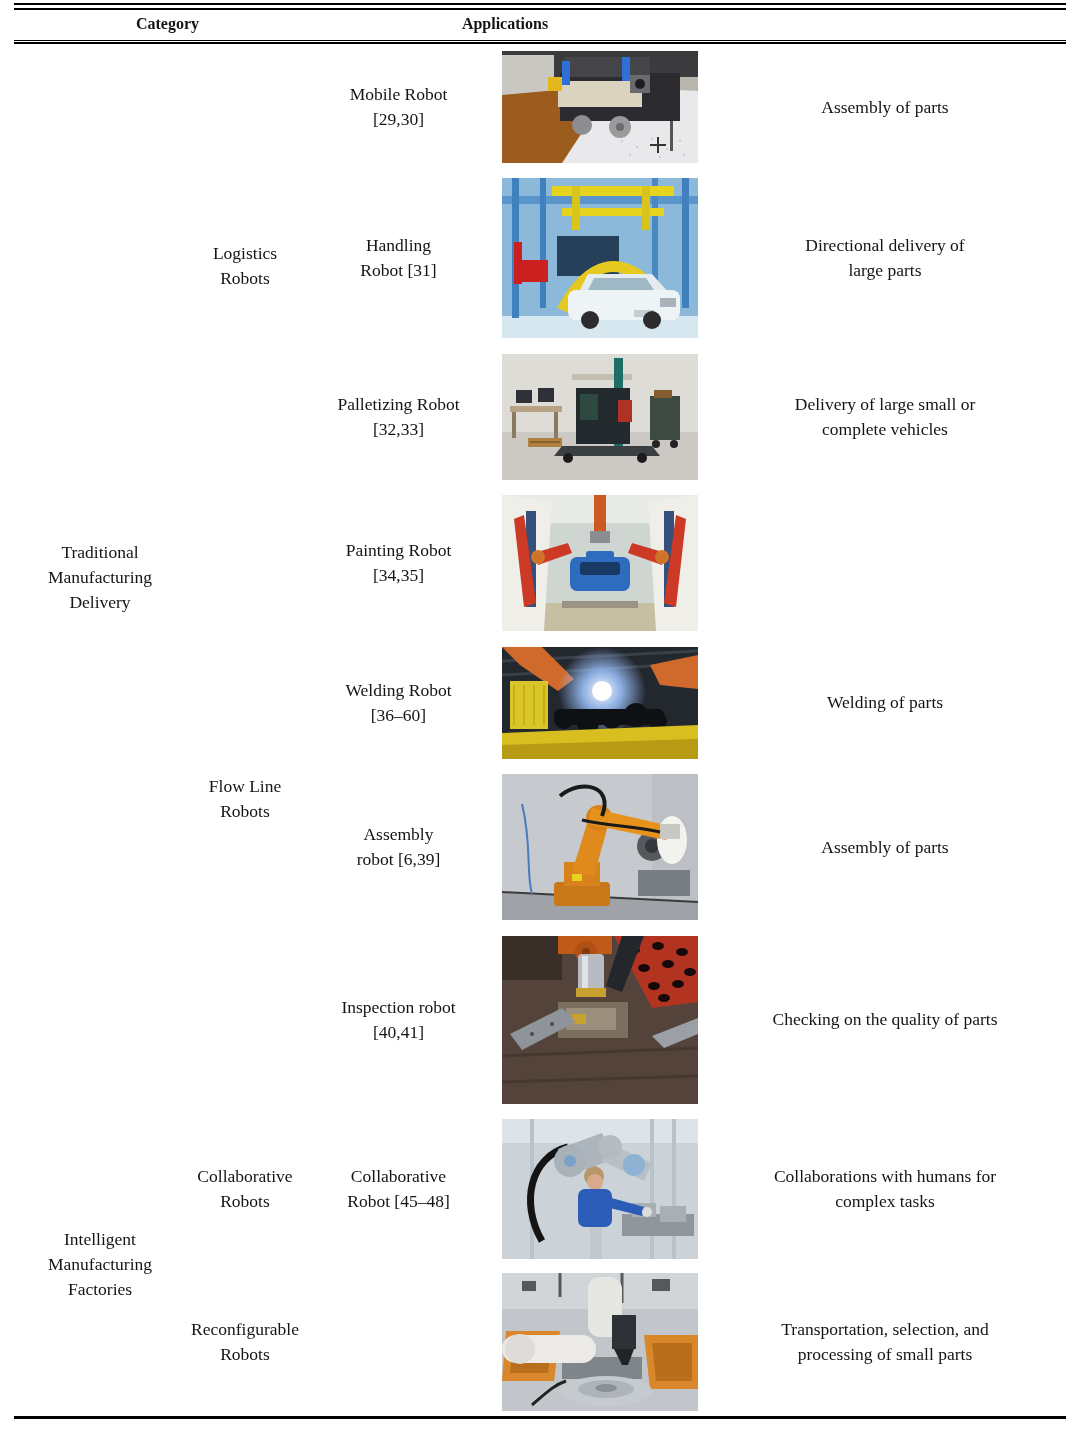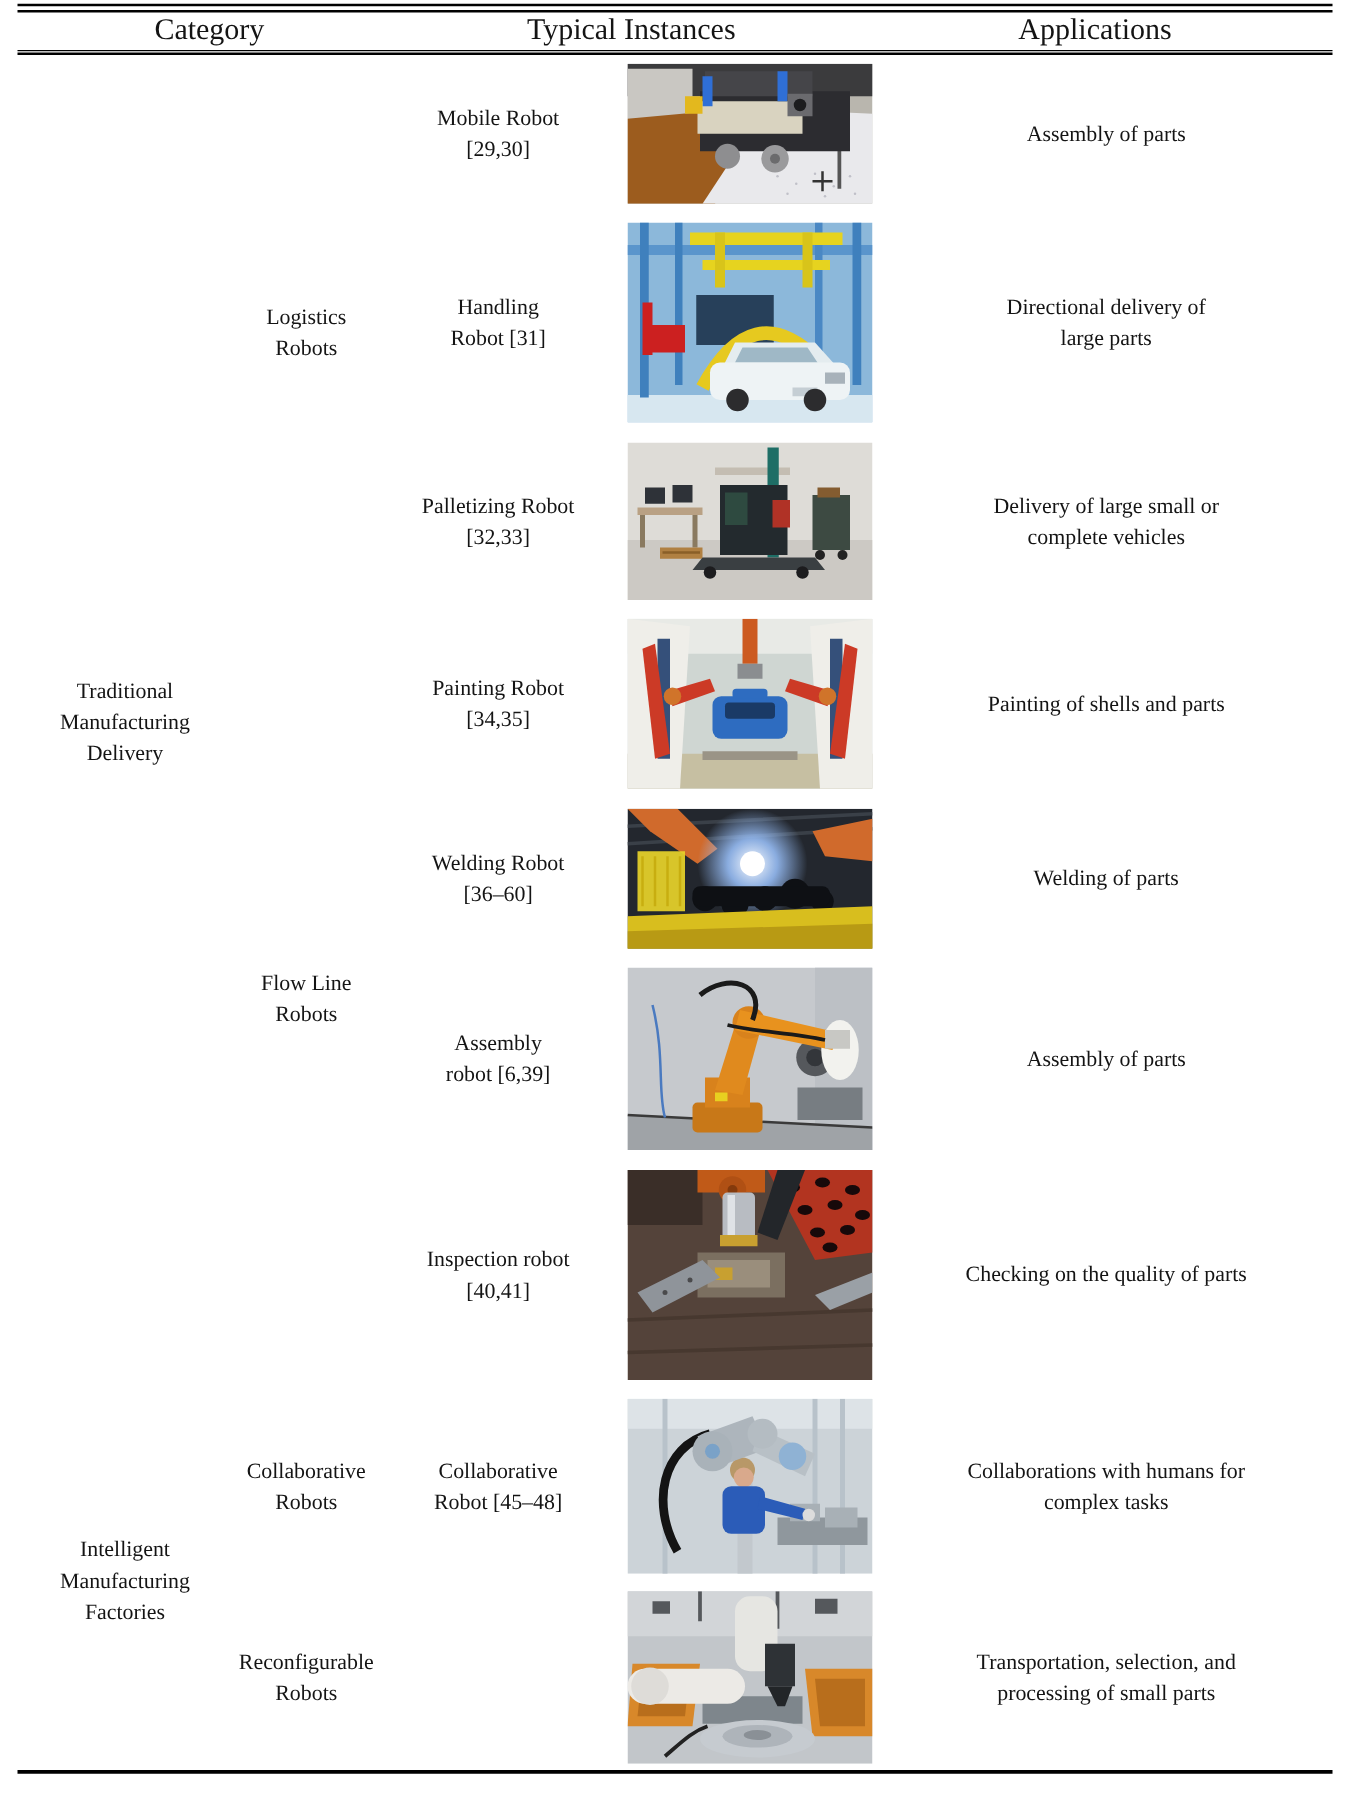--- a/index.html
+++ b/index.html
@@ -13,21 +13,21 @@
   .rule-head-1{top:40px;height:1px;}
   .rule-head-2{top:42px;height:2px;}
   .rule-bottom{top:1416px;height:3px;}
 
   .header-grid{
     position:absolute;left:15px;top:10px;width:1047px;height:28px;
     display:grid;grid-template-columns:305px 370px 1fr;
   }
   .header-cell{
     display:flex;align-items:center;justify-content:center;
-    font-weight:normal;font-size:24px;
+    font-weight:bold;font-size:16px;
   }
 
   .body-grid{
     position:absolute;left:15px;top:44px;width:1047px;
     display:grid;
     grid-template-columns:170px 120px 187px 216px 1fr;
     grid-template-rows:126px 176px 141px 152px 127px 162px 183px 155px 152px;
   }
   .cell{
     display:flex;align-items:center;justify-content:center;
@@ -41,21 +41,20 @@
 <body>
 
 <div class="rule rule-top-1"></div>
 <div class="rule rule-top-2"></div>
 <div class="rule rule-head-1"></div>
 <div class="rule rule-head-2"></div>
 <div class="rule rule-bottom"></div>
 
 <div class="header-grid">
   <div class="header-cell">Category</div>
-  <div class="header-cell">Typical Instances</div>
   <div class="header-cell">Applications</div>
 </div>
 
 <div class="body-grid">
 
   <div class="cell" style="grid-column:1;grid-row:1/8">Traditional
 Manufacturing
 Delivery</div>
   <div class="cell" style="grid-column:1;grid-row:8/10">Intelligent
 Manufacturing
@@ -185,21 +184,20 @@
       <polygon points="32,58 66,48 70,58 36,70" fill="#cc3a26"></polygon>
       <polygon points="164,58 130,48 126,58 160,70" fill="#cc3a26"></polygon>
       <circle cx="36" cy="62" r="7" fill="#d0742a"></circle>
       <circle cx="160" cy="62" r="7" fill="#d0742a"></circle>
       <rect x="60" y="106" width="76" height="7" fill="#9a9486"></rect>
       <rect x="68" y="62" width="60" height="34" rx="7" fill="#2e6cc0"></rect>
       <rect x="78" y="67" width="40" height="13" rx="3" fill="#1a3a66"></rect>
       <rect x="84" y="56" width="28" height="8" rx="3" fill="#2e6cc0"></rect>
     </svg>
   </div>
-  <div class="cell" style="grid-column:5;grid-row:4">Painting of shells and parts</div>
 
   <div class="cell" style="grid-column:3;grid-row:5">Welding Robot
 [36–60]</div>
   <div class="img-cell" style="grid-column:4;grid-row:5" aria-label="photo of orange welding robots producing a bright welding arc over dark parts with yellow barriers">
     <svg class="photo" width="196" height="112" viewBox="0 0 196 112">
       <defs>
         <radialGradient id="weldGlow" cx="50%" cy="50%" r="50%">
           <stop offset="0%" stop-color="#ffffff"></stop>
           <stop offset="45%" stop-color="#9cc4ff" stop-opacity="0.85"></stop>
           <stop offset="100%" stop-color="#9cc4ff" stop-opacity="0"></stop>

